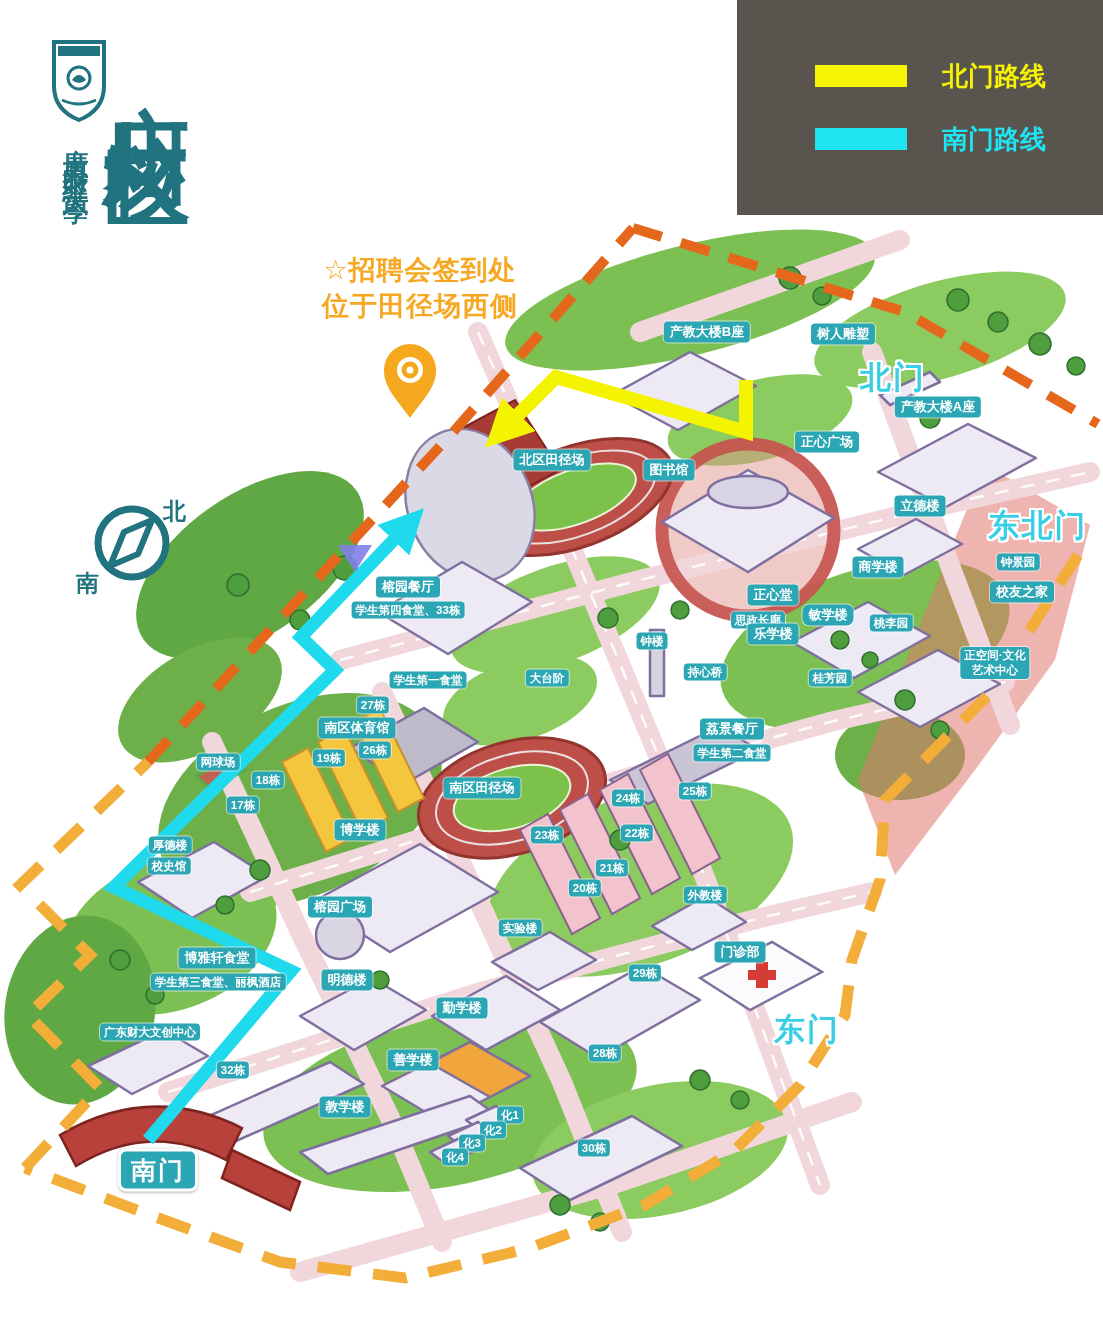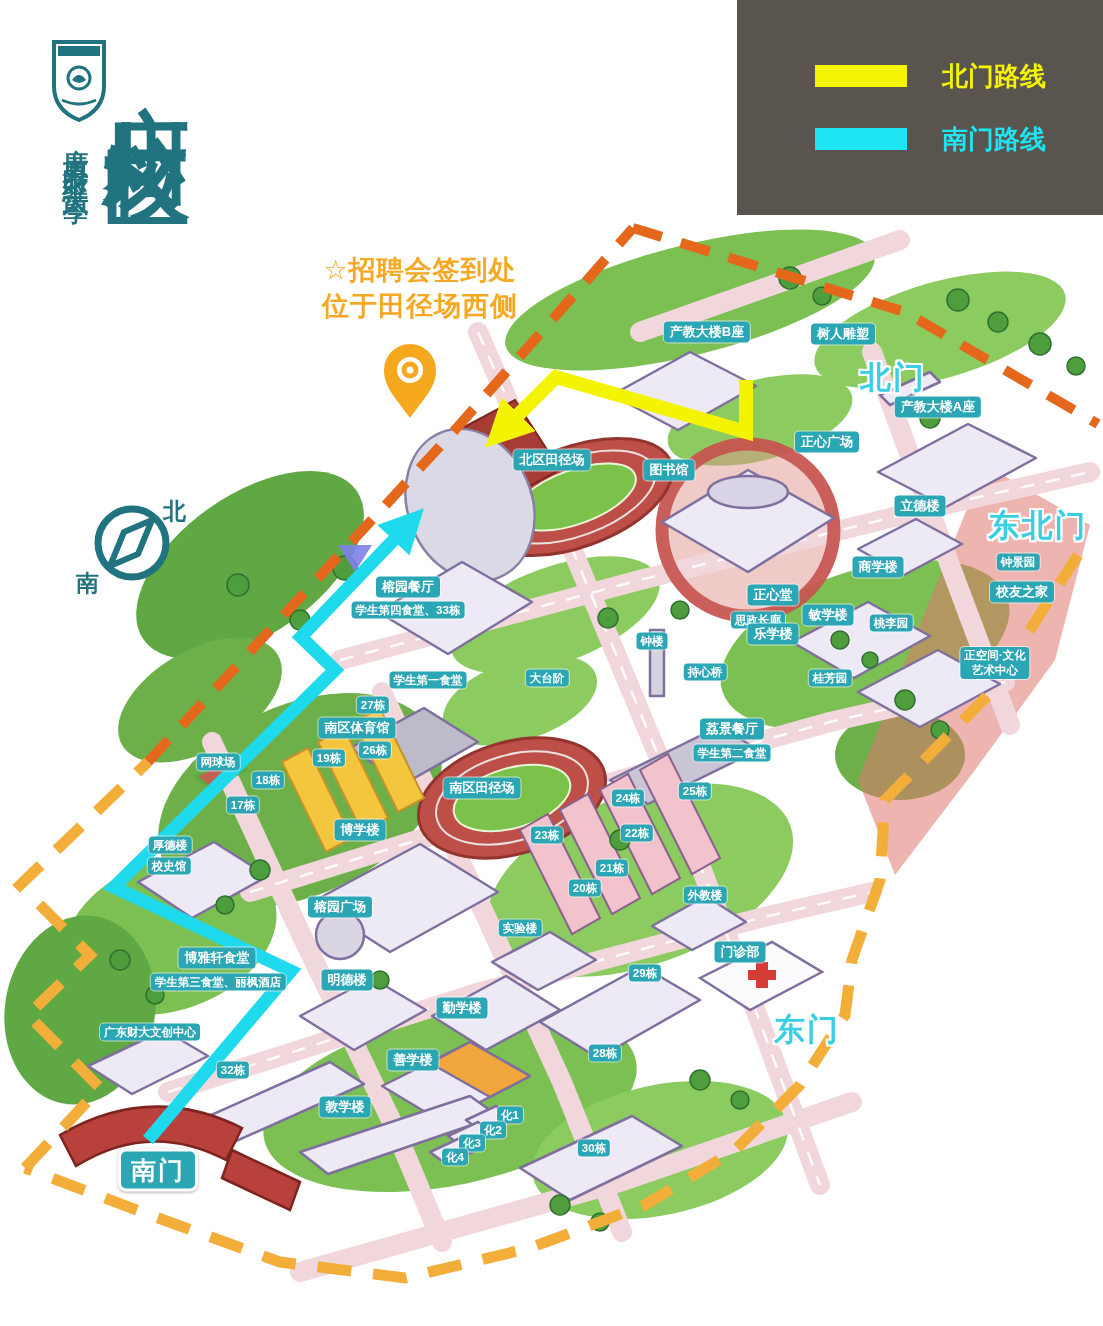--- a/index.html
+++ b/index.html
@@ -257,21 +257,21 @@
       <div class="map-label" style="left: 552px; top: 460px;">北区田径场</div>
       <div class="map-label" style="left: 669px; top: 470px;">图书馆</div>
       <div class="map-label" style="left: 920px; top: 506px;">立德楼</div>
       <div class="map-label" style="left: 773px; top: 548px; margin-top: 47px;">正心堂</div>
       <div class="map-label" style="left: 878px; top: 567px;">商学楼</div>
       <div class="map-label small" style="left: 1018px; top: 562px;">钟景园</div>
       <div class="map-label" style="left: 1022px; top: 592px;">校友之家</div>
       <div class="map-label" style="left: 408px; top: 587px;">榕园餐厅</div>
       <div class="map-label small" style="left: 408px; top: 610px;">学生第四食堂、33栋</div>
       <div class="map-label small" style="left: 758px; top: 620px;">思政长廊</div>
-      <div class="map-label" style="left: 828px; top: 615px;">敏学楼</div>
+      <div class="map-label" style="left: 828px; top: 615px; border-radius: 7px;">敏学楼</div>
       <div class="map-label small" style="left: 891px; top: 623px;">桃李园</div>
       <div class="map-label small" style="left: 652px; top: 641px;">钟楼</div>
       <div class="map-label small" style="left: 995px; top: 663px;">正空间·文化
 艺术中心</div>
       <div class="map-label small" style="left: 705px; top: 672px;">持心桥</div>
       <div class="map-label" style="left: 773px; top: 634px;">乐学楼</div>
       <div class="map-label small" style="left: 830px; top: 678px;">桂芳园</div>
       <div class="map-label small" style="left: 428px; top: 680px;">学生第一食堂</div>
       <div class="map-label small" style="left: 547px; top: 678px;">大台阶</div>
       <div class="map-label small" style="left: 373px; top: 705px;">27栋</div>

